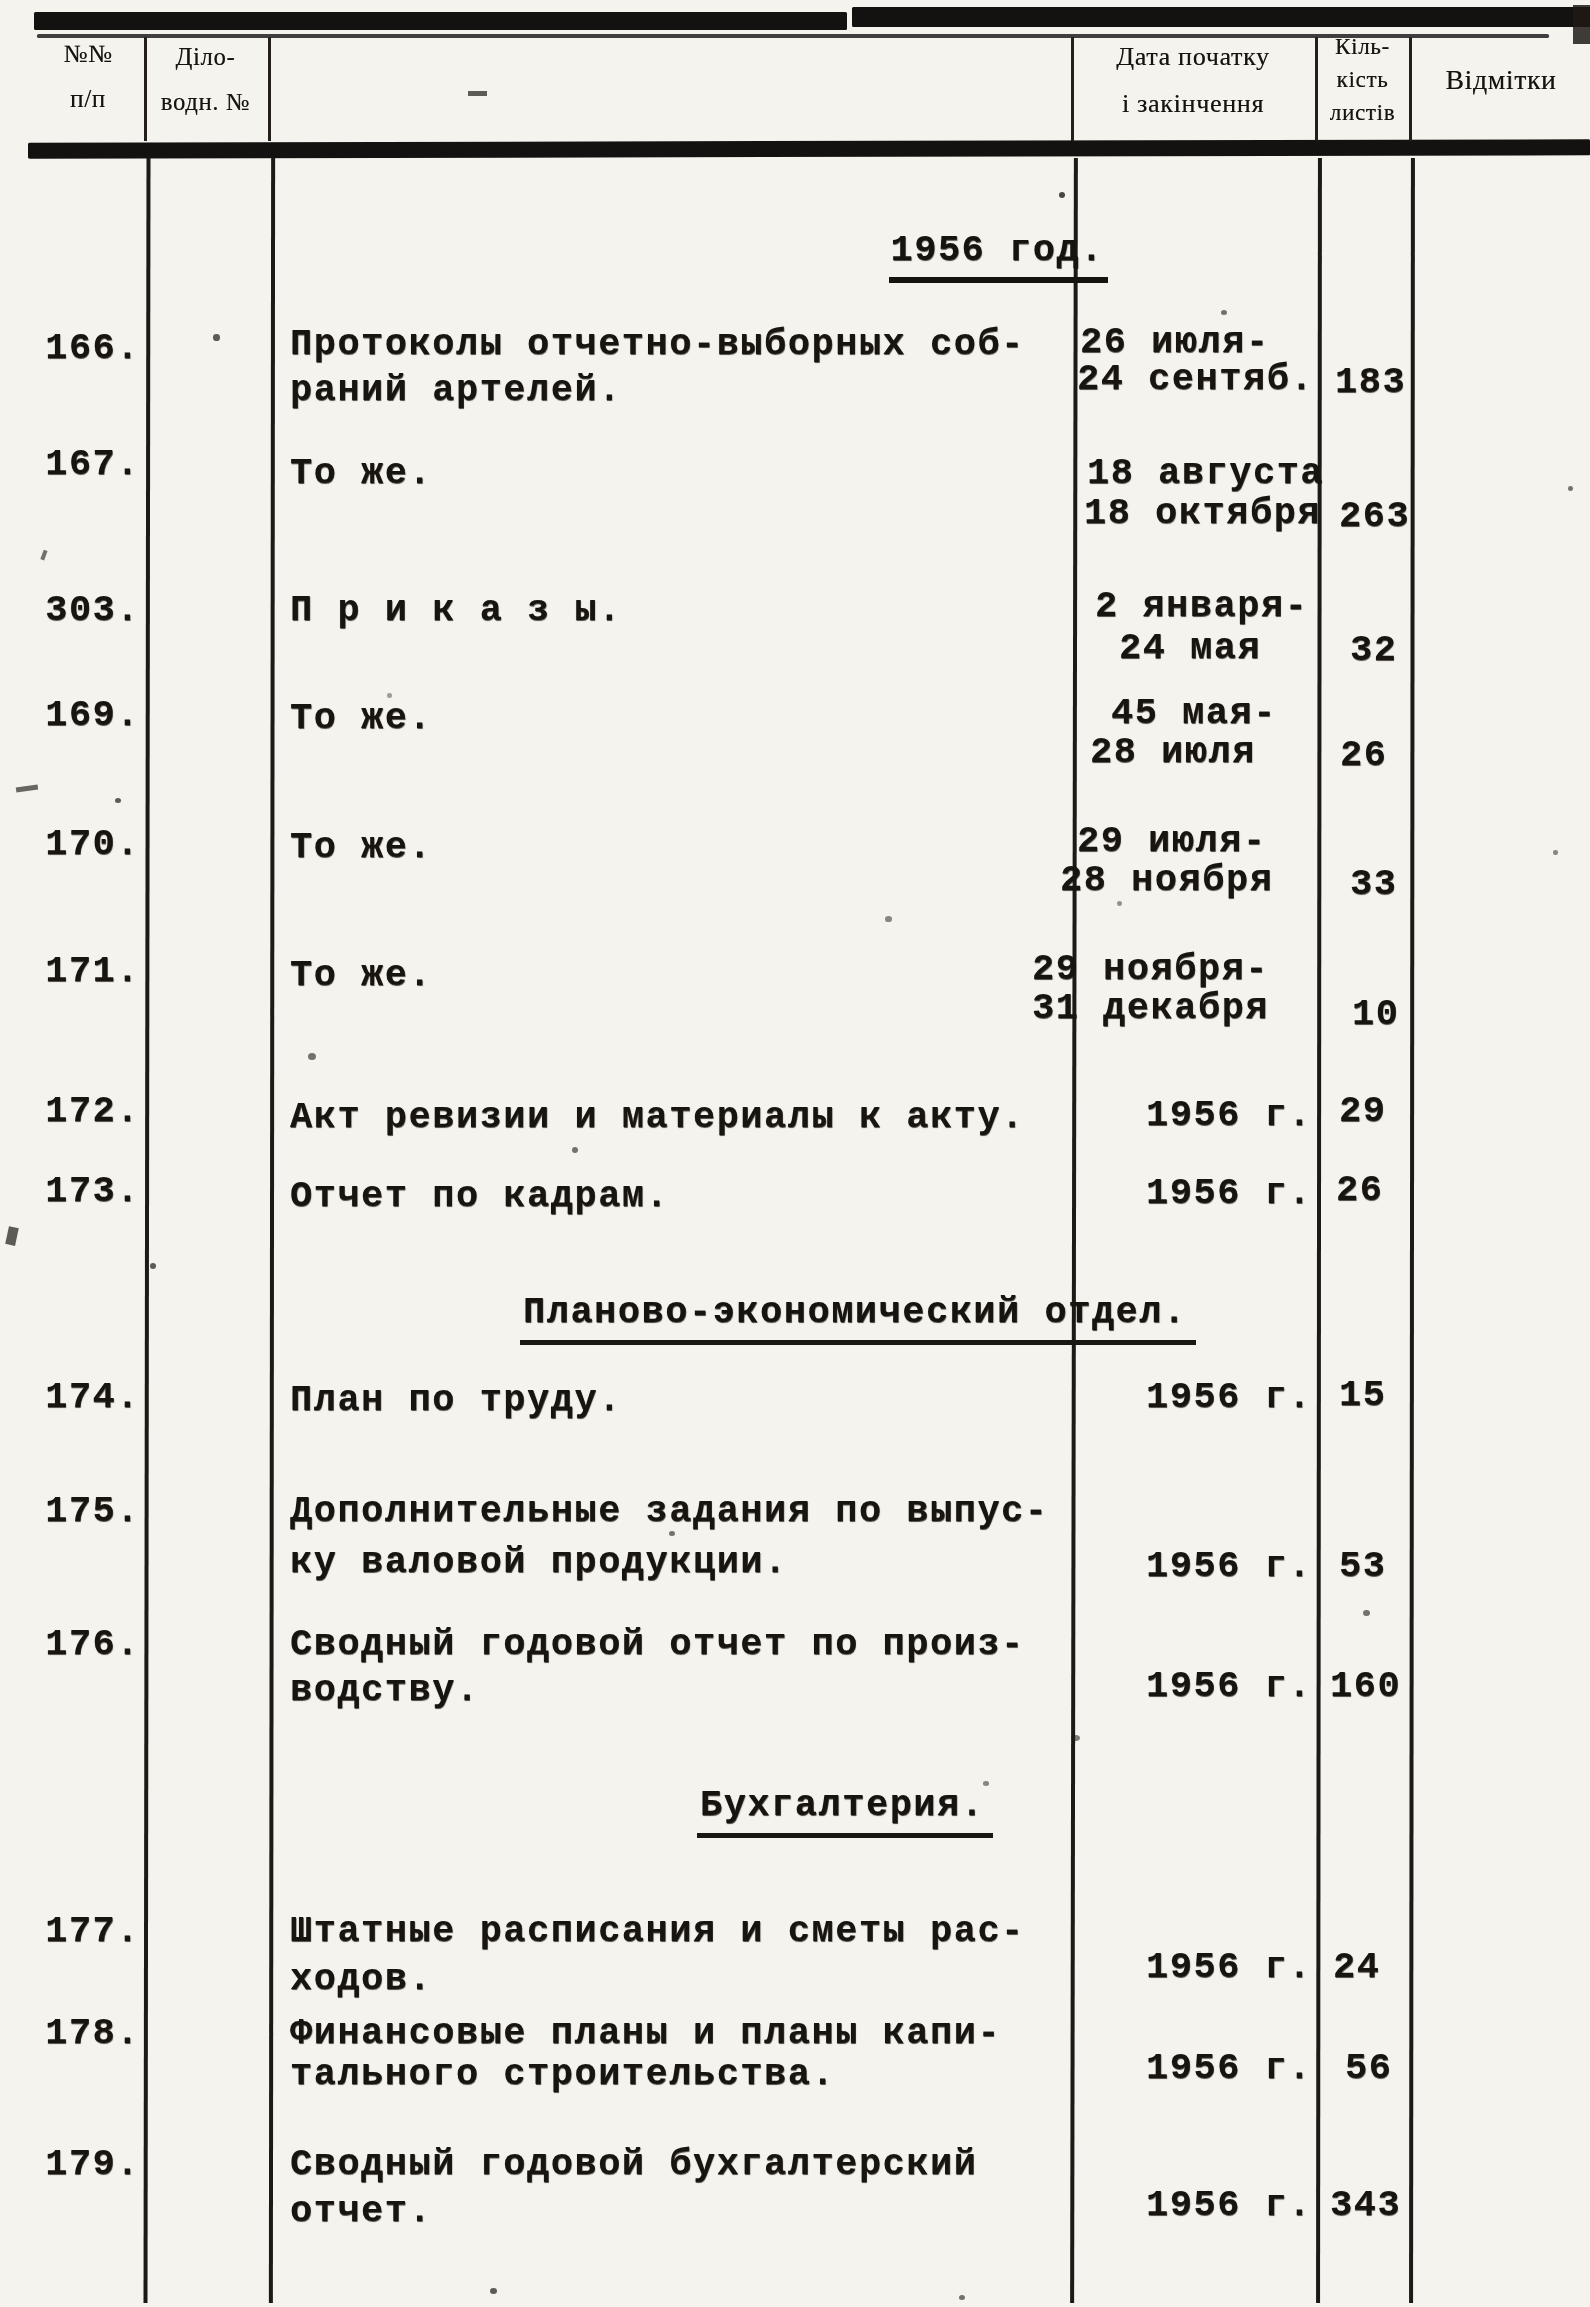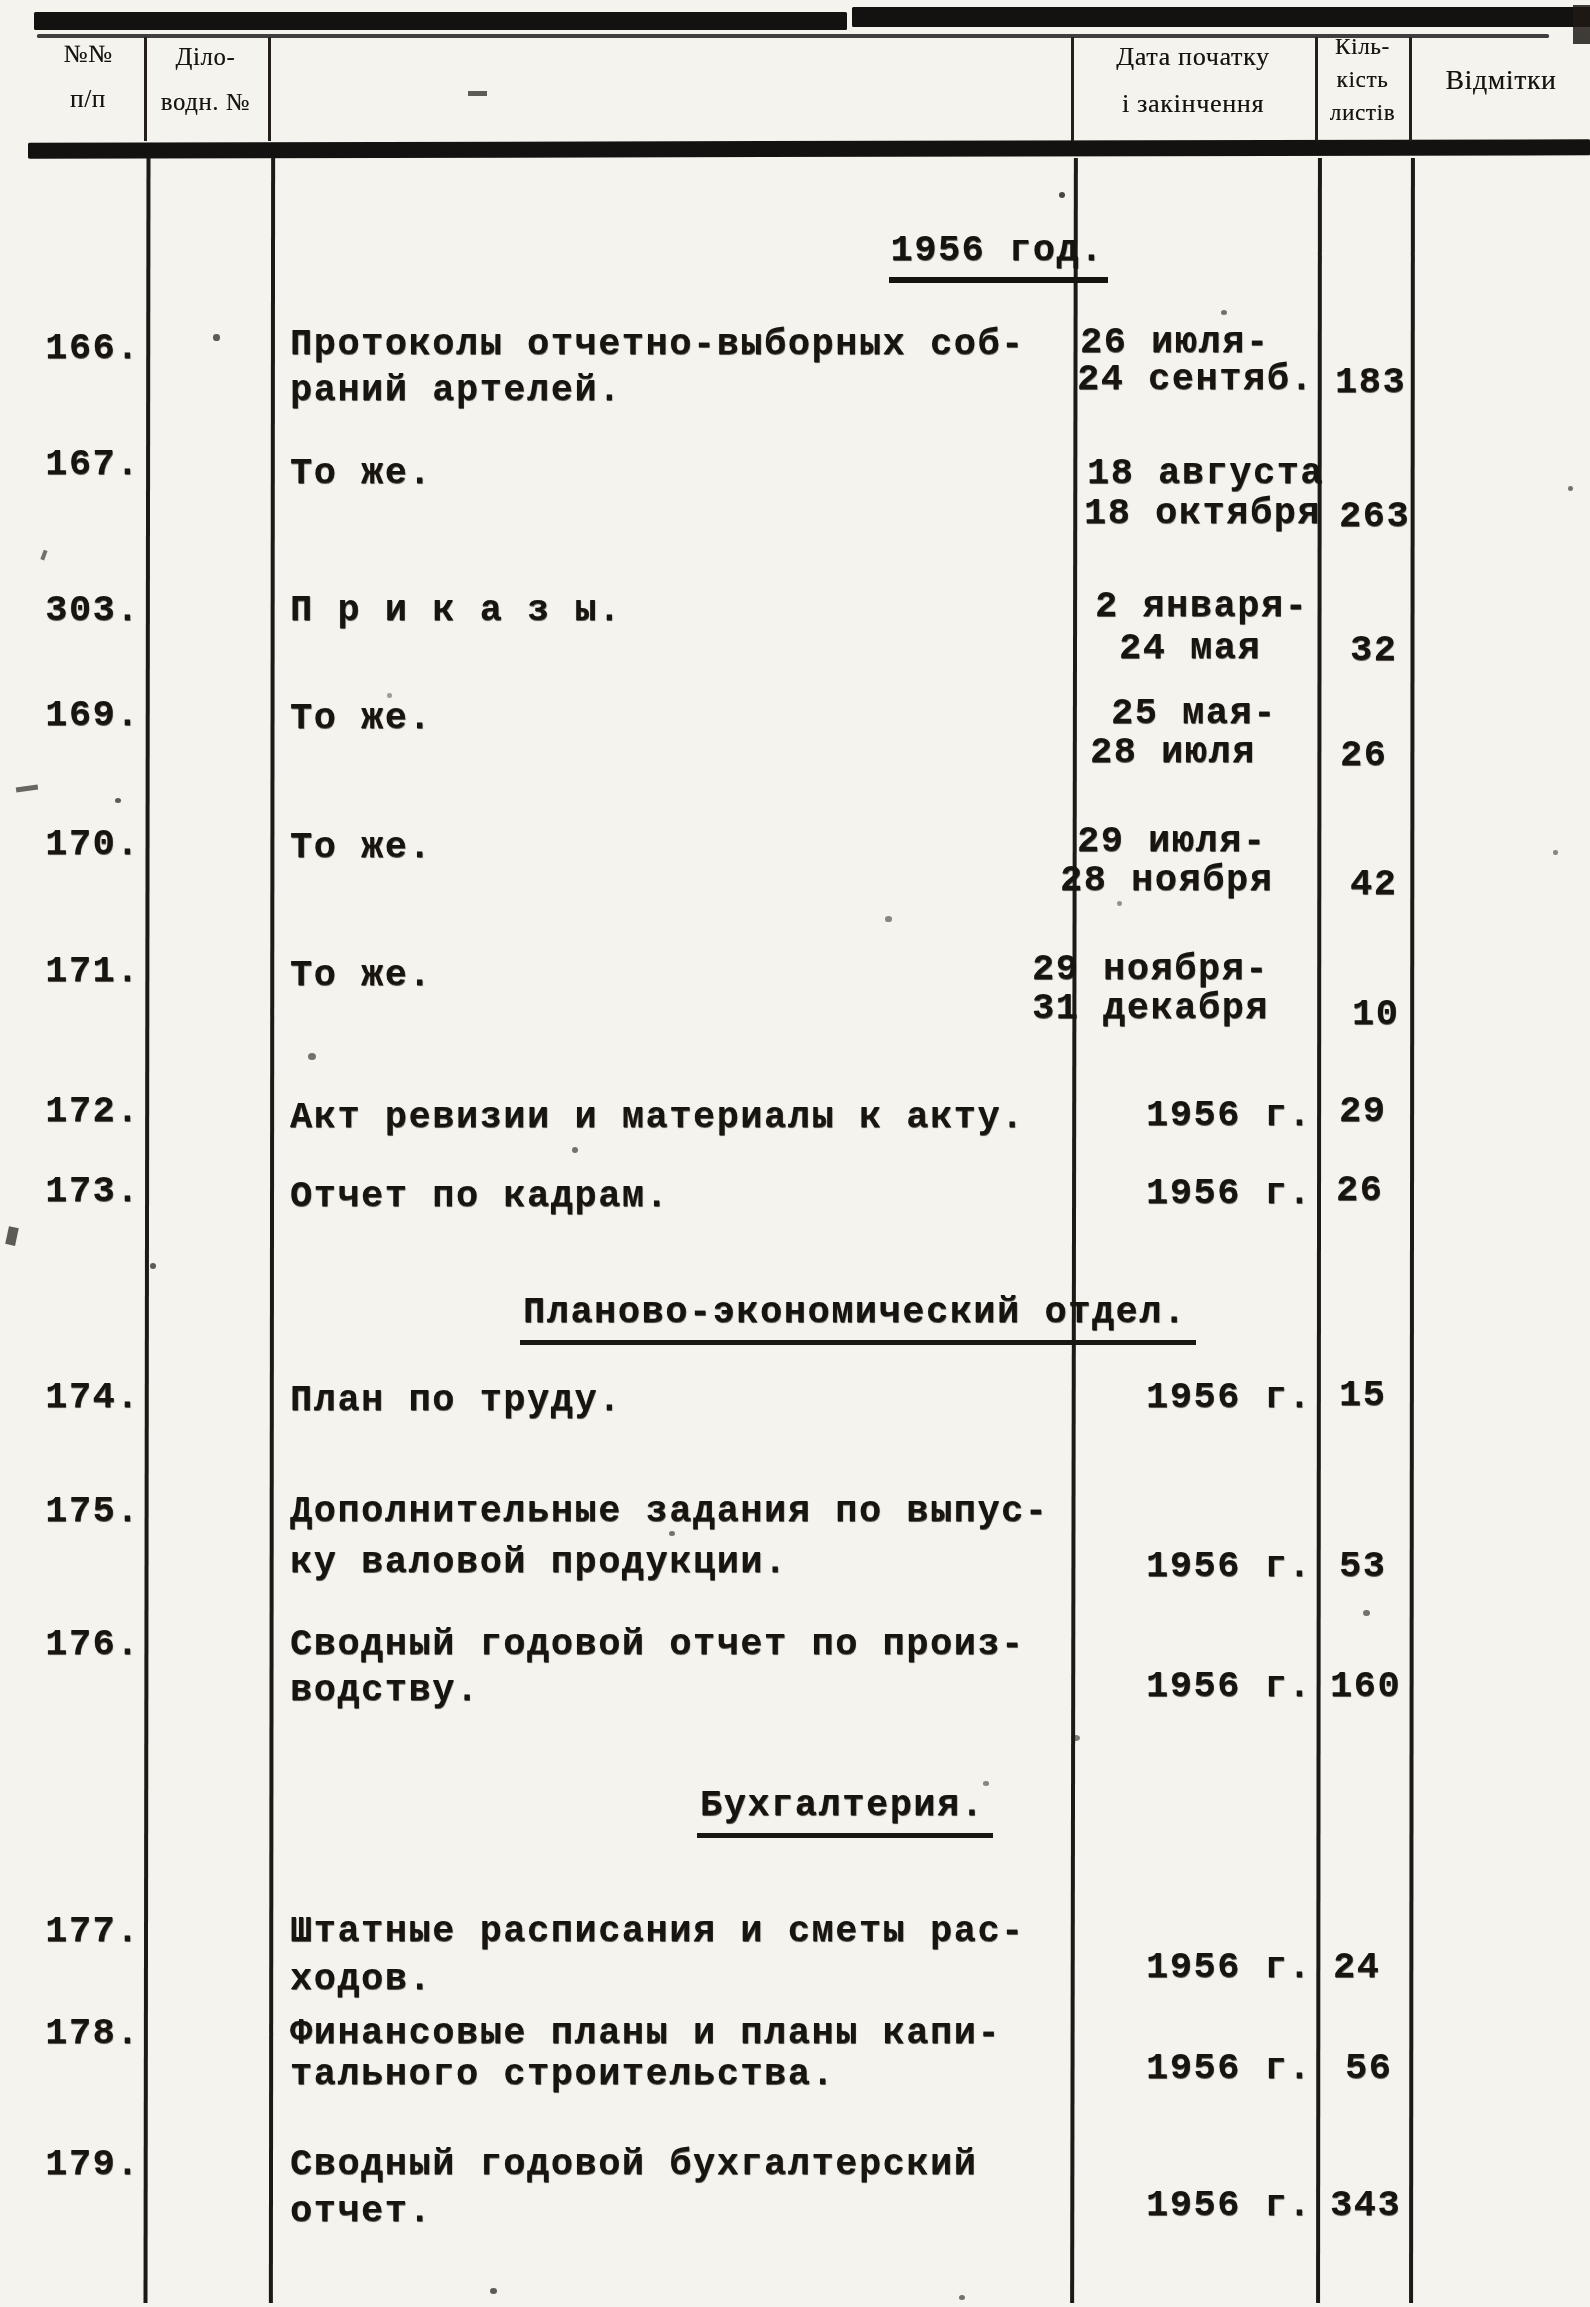--- a/index.html
+++ b/index.html
@@ -86,31 +86,31 @@
     <span class="cell num" style="top:591px">303.</span>
     <span class="cell nm" style="top:591px">П р и к а з ы.</span>
     <span class="cell" style="top:587px;left:1095px">2 января-</span>
     <span class="cell" style="top:629px;left:1119px">24 мая</span>
     <span class="cell" style="top:631px;left:1350px">32</span>
   </div>
 
   <div>
     <span class="cell num" style="top:696px">169.</span>
     <span class="cell nm" style="top:699px">То же.</span>
-    <span class="cell" style="top:694px;left:1111px">25 мая-</span>
+    <span class="cell" style="top:694px;left:1111px">45 мая-</span>
     <span class="cell" style="top:733px;left:1090px">28 июля</span>
     <span class="cell" style="top:736px;left:1340px">26</span>
   </div>
 
   <div>
     <span class="cell num" style="top:825px">170.</span>
     <span class="cell nm" style="top:828px">То же.</span>
     <span class="cell" style="top:822px;left:1077px">29 июля-</span>
     <span class="cell" style="top:861px;left:1060px">28 ноября</span>
-    <span class="cell" style="top:865px;left:1350px">42</span>
+    <span class="cell" style="top:865px;left:1350px">33</span>
   </div>
 
   <div>
     <span class="cell num" style="top:952px">171.</span>
     <span class="cell nm" style="top:956px">То же.</span>
     <span class="cell" style="top:950px;left:1032px">29 ноября-</span>
     <span class="cell" style="top:989px;left:1032px">31 декабря</span>
     <span class="cell" style="top:995px;left:1352px">10</span>
   </div>
 

